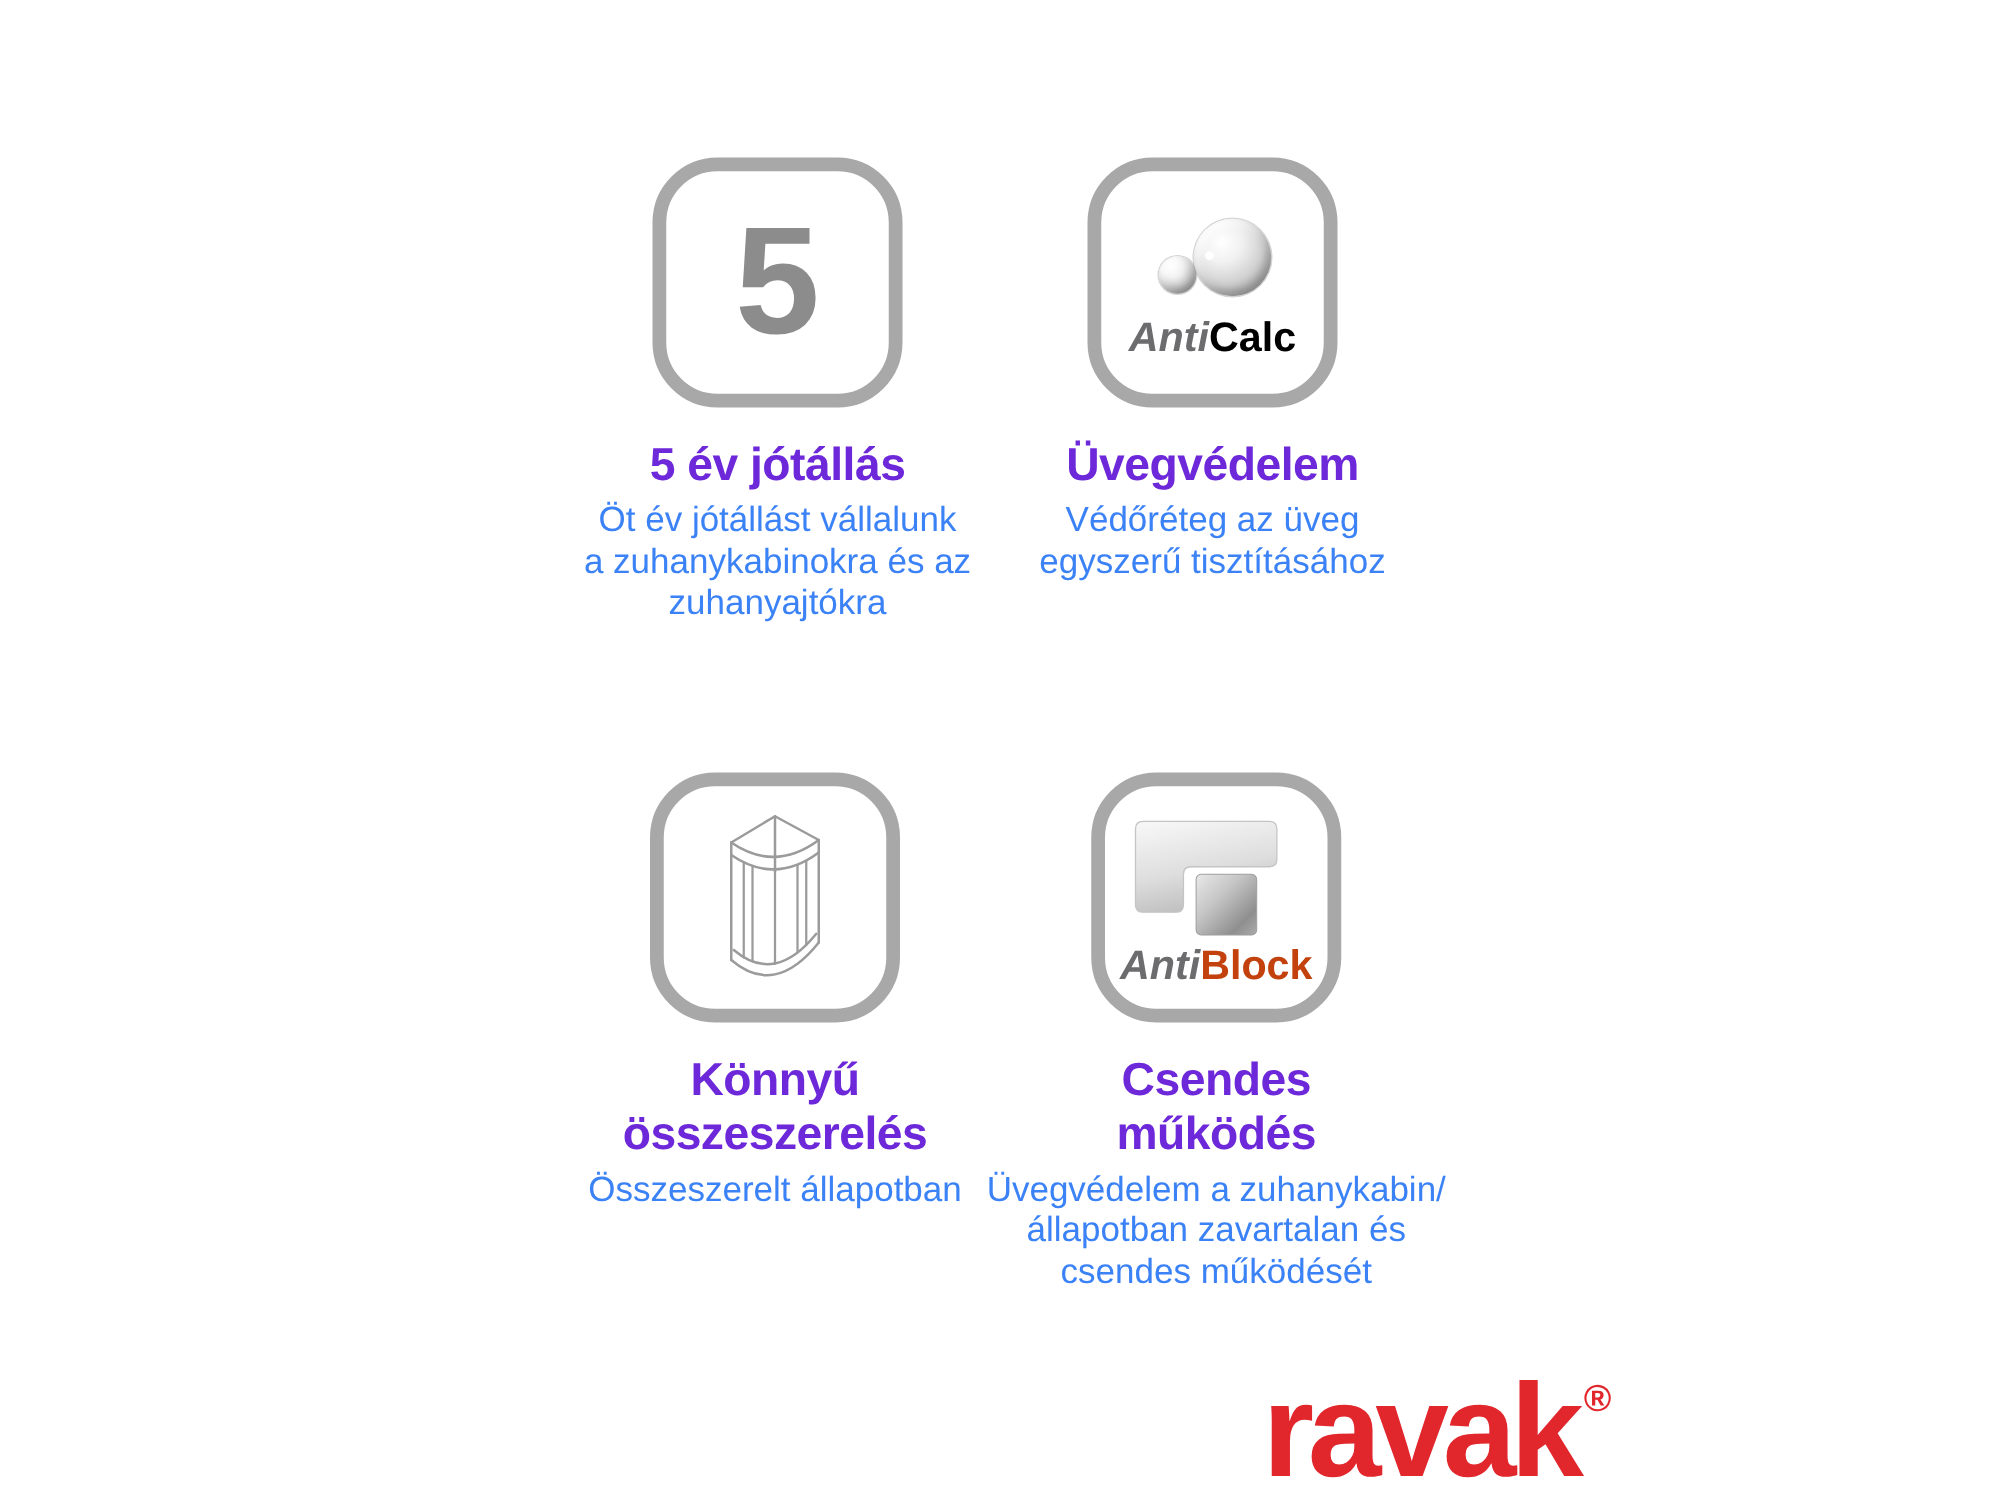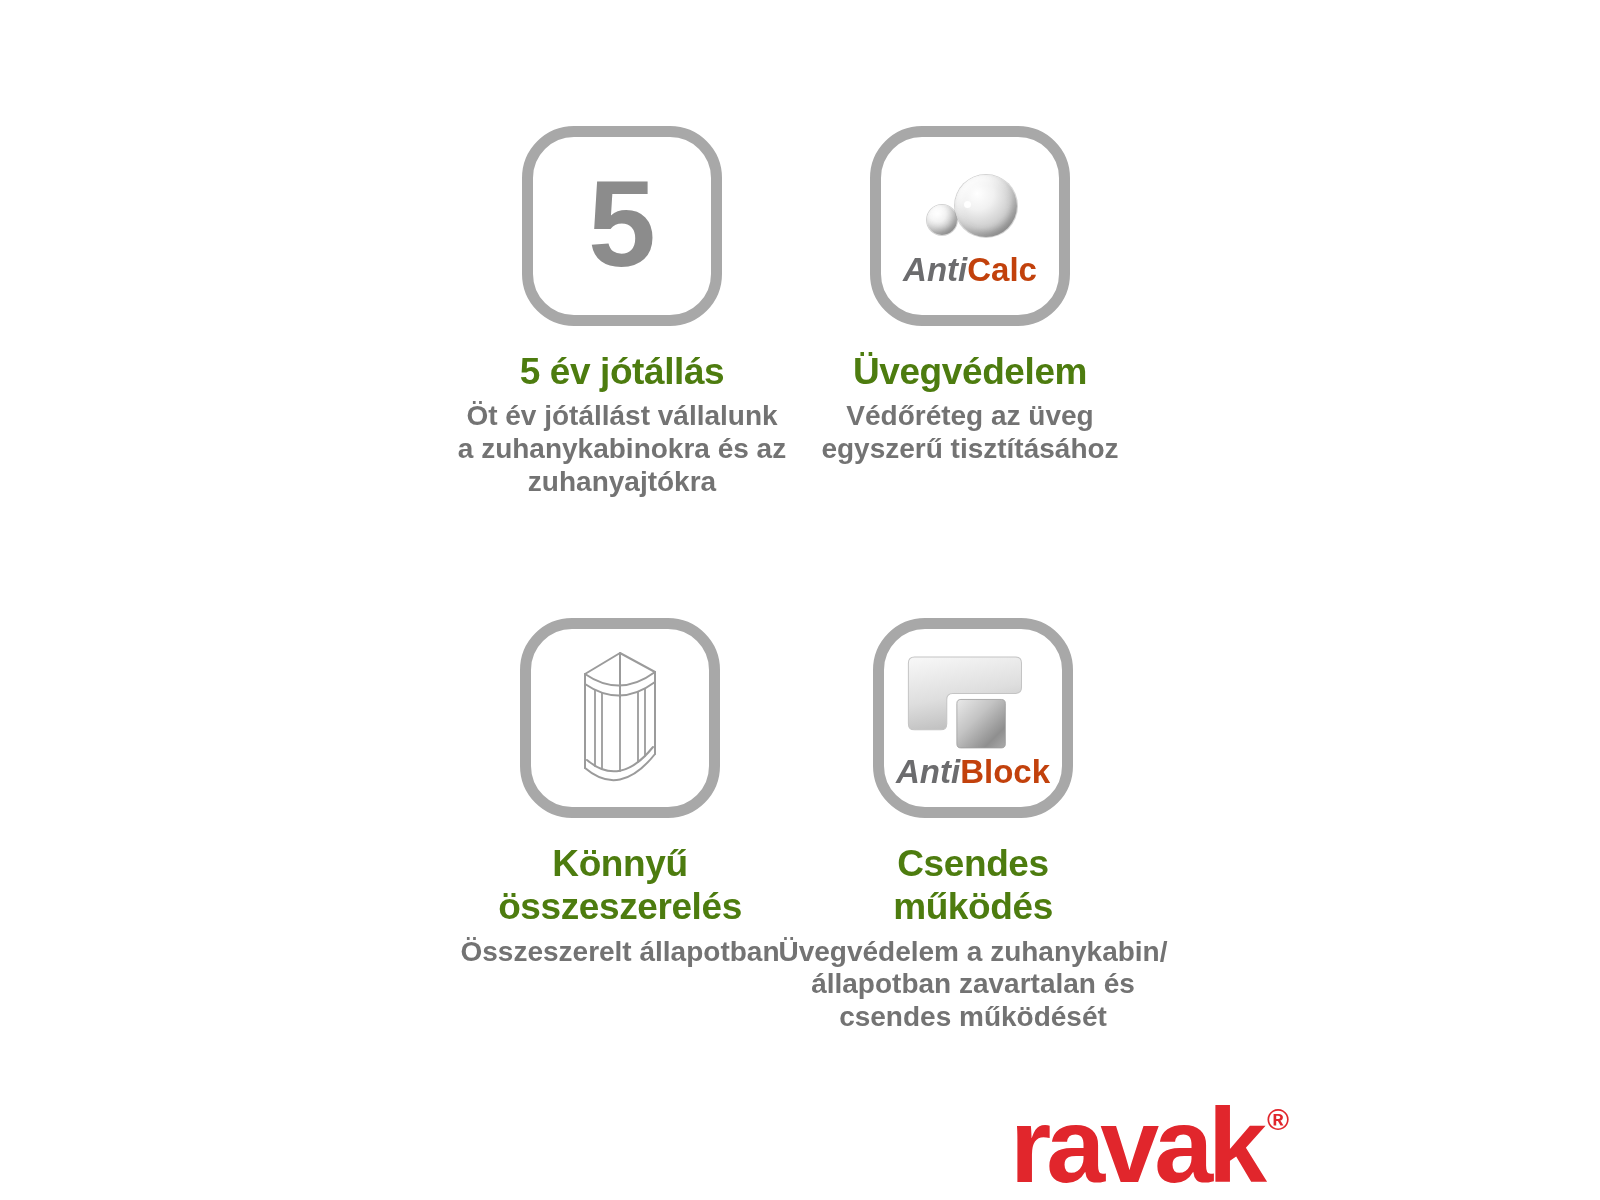--- a/index.html
+++ b/index.html
@@ -34,34 +34,34 @@
     content:"";position:absolute;left:9px;top:26px;width:7px;height:7px;border-radius:50%;
     background:#ffffff;opacity:.95;
   }
   .icon-label{
     position:absolute;left:0;right:0;text-align:center;
     font-size:33px;font-weight:700;letter-spacing:0px;line-height:1;
   }
   .label-calc{top:116px;}
   .label-block{top:126px;}
   .lbl-dark{color:#6c6c6e;font-style:italic;}
-  .lbl-calc{color:#c2410c;}
+  .lbl-calc{color:#000000;}
   .lbl-block{color:#c2410c;}
 
   .icon-art{position:absolute;}
   .art-cabin{left:34px;top:11px;}
   .art-blocks{left:20px;top:24px;}
 
   .title{
-    margin:24px 0 0 0;font-size:37px;font-weight:700;color:#4d7c0f;
+    margin:24px 0 0 0;font-size:37px;font-weight:700;color:#6d28d9;
     line-height:1.17;letter-spacing:-0.4px;
   }
   .title span{display:block;}
   .desc{
-    margin:7px 0 0 0;font-size:28px;font-weight:700;color:#737373;line-height:1.17;
+    margin:7px 0 0 0;font-size:28px;font-weight:400;color:#3b82f6;line-height:1.17;
   }
   .desc span{display:block;}
 
   .brand{
     position:absolute;left:1010px;top:1092px;line-height:1;white-space:nowrap;text-align:right;
   }
   .brand-word{
     font-size:106px;font-weight:700;letter-spacing:-5px;color:#e1262c;
   }
   .brand-reg{

